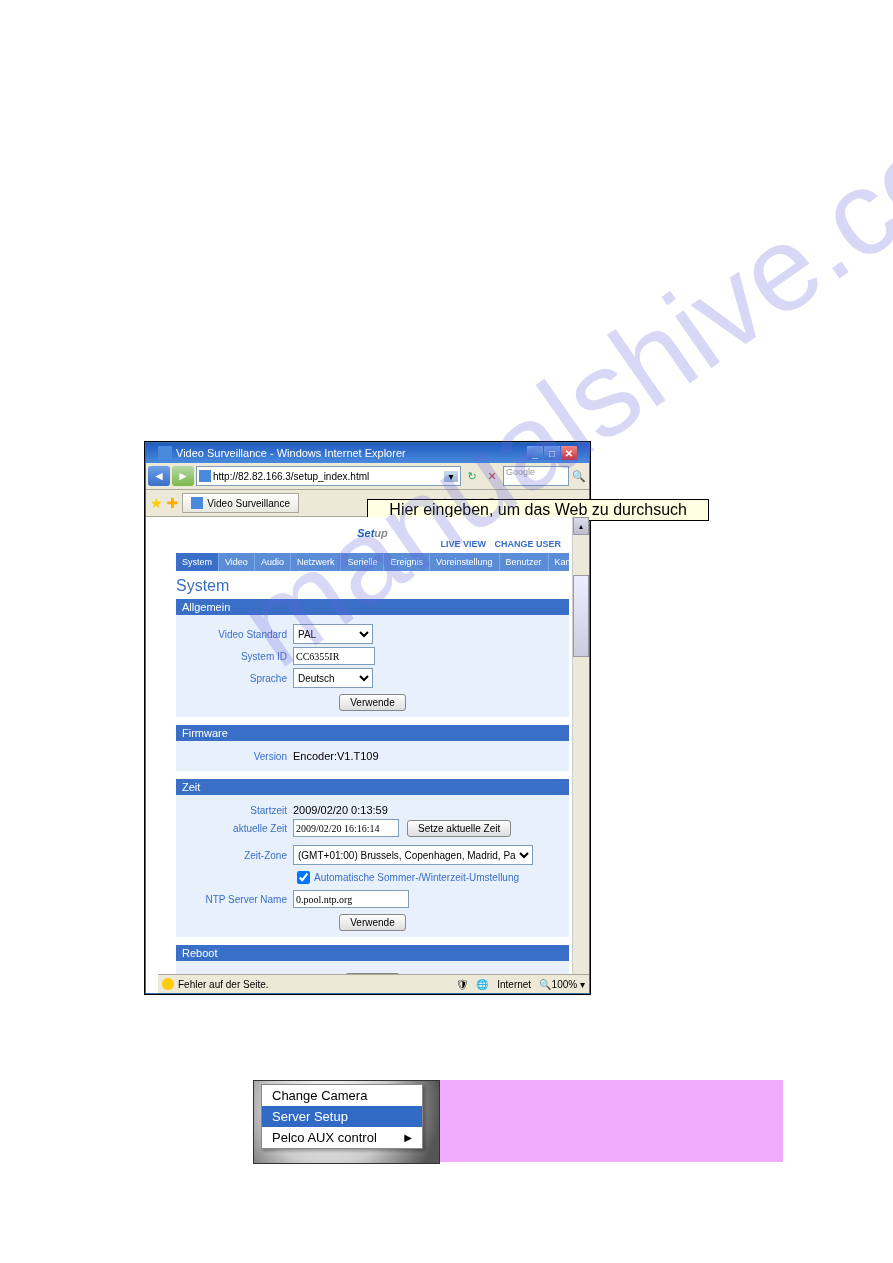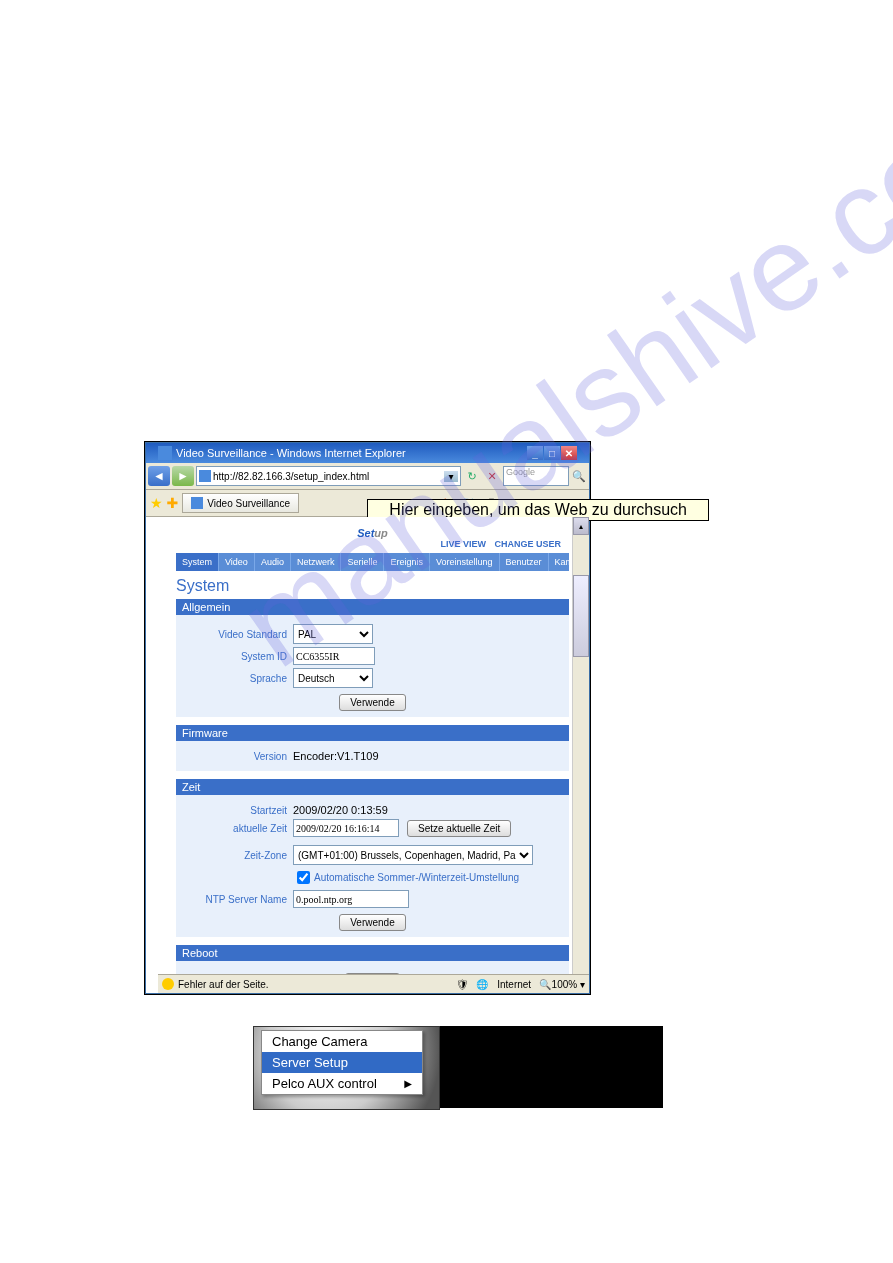--- a/index.html
+++ b/index.html
@@ -59,21 +59,21 @@
 .fbtn { border:1px solid #888; background:linear-gradient(#fff,#ddd); padding:2px 10px; font-size:10px; border-radius:3px; cursor:pointer; }
 .fcheck { margin-right:4px; }
 .cblabel { color:#3a6fc8; font-size:10px; }
 .centered { text-align:center; margin-top:6px; }
 
 .statusrow { height:18px; background:#ece9d8; border-top:1px solid #aca899; display:flex; align-items:center; font-size:10px; padding:0 4px; position:absolute; bottom:0; left:12px; right:0; }
 .statusrow .sicon { width:12px; height:12px; background:#fc0; border-radius:50%; margin-right:4px; }
 .statusrow .r { margin-left:auto; display:flex; gap:8px; align-items:center; }
 
 
-.ctxblock { position:absolute; left:253px; top:1026px; width:410px; height:82px; background:#000000; }
+.ctxblock { position:absolute; left:253px; top:1080px; width:530px; height:82px; background:#f0abfc; }
 .ctximg { position:absolute; left:0; top:0; width:185px; height:82px; background:radial-gradient(circle at 40% 30%,#eee 20%,#ccc 50%,#555 90%); border:1px solid #333; }
 .ctxmenu { position:absolute; left:8px; top:4px; width:160px; background:#fff; border:1px solid #888; box-shadow:2px 2px 3px rgba(0,0,0,0.3); }
 .ctxmenu div { padding:3px 10px; font-size:13px; display:flex; align-items:center; }
 .ctxmenu div.hl { background:#316ac5; color:#fff; }
 .ctxmenu .arr { margin-left:auto; font-size:10px; }
 </style>
 </head>
 <body>
 
 <div class="watermark">manualshive.com</div>

